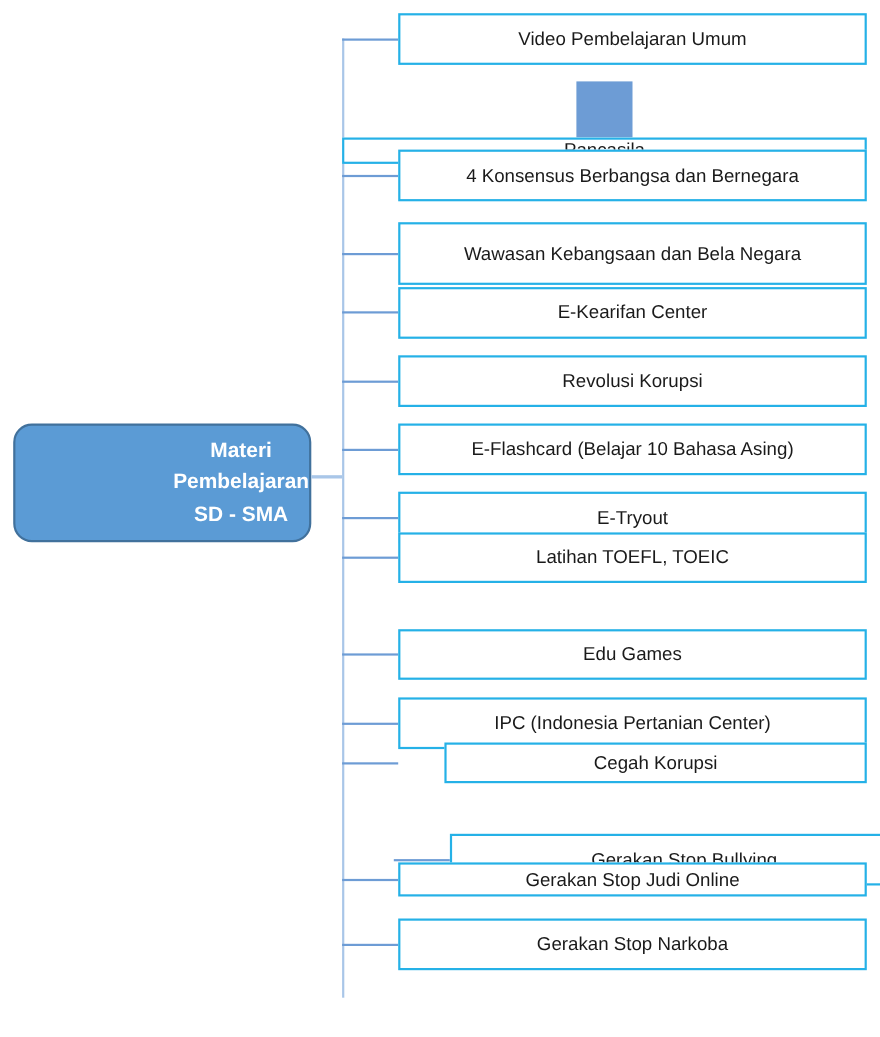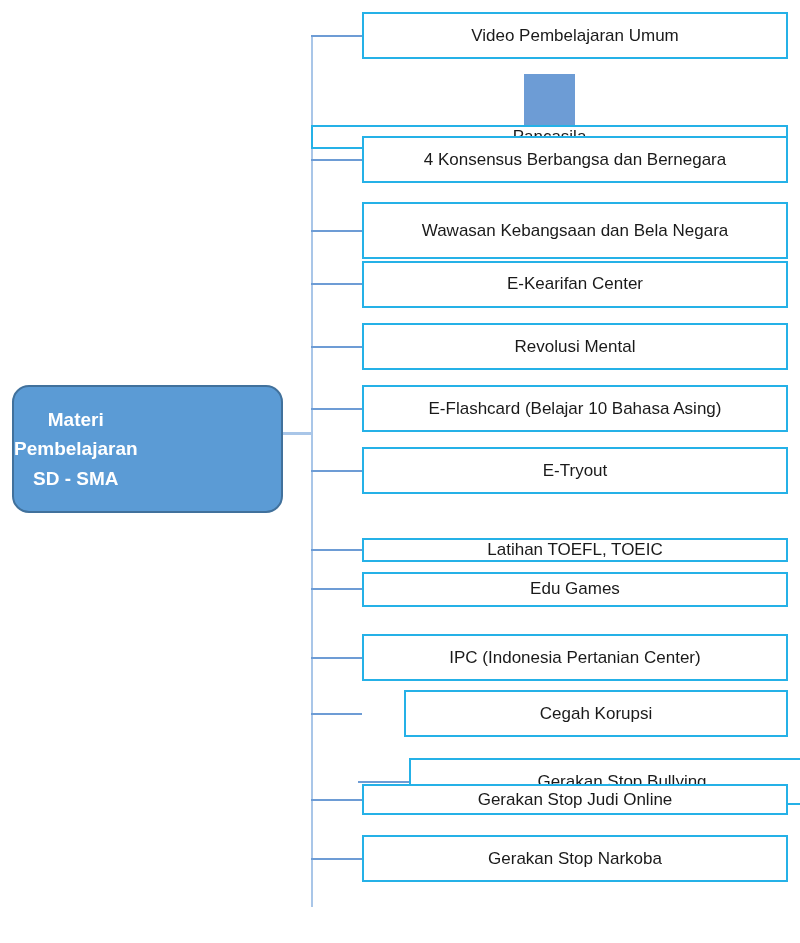--- a/index.html
+++ b/index.html
@@ -13,28 +13,28 @@
     width: 800px;
     height: 943px;
     background: var(--page-bg, #ffffff);
     overflow: hidden;
   }
   .root-node {
     position: absolute;
     left: 12px;
     top: 385px;
     width: 271px;
-    height: 128px;
+    height: 108px;
     box-sizing: border-box;
     background: var(--root-fill);
     border: 2px solid var(--root-border);
     border-radius: 17px;
     display: flex;
     align-items: center;
-    justify-content: flex-start;
+    justify-content: flex-end;
   }
   .root-label {
     color: var(--root-text);
     font-size: 19px;
     font-weight: bold;
     line-height: 1.55;
     text-align: center;
     white-space: pre-line;
   }
   .root-connector {
@@ -127,60 +127,60 @@
   <div class="child-row" style="top: 260.8px; height: 47px;">
     <div class="stub"></div>
     <div class="child-box">
       <span class="child-label">E-Kearifan Center</span>
     </div>
   </div>
 
   <div class="child-row" style="top: 323px; height: 47px;">
     <div class="stub"></div>
     <div class="child-box">
-      <span class="child-label">Revolusi Mental</span>
+      <span class="child-label">Revolusi Korupsi</span>
     </div>
   </div>
 
   <div class="child-row" style="top: 385.2px; height: 47px; border-radius: 15px;">
     <div class="stub"></div>
     <div class="child-box">
       <span class="child-label">E-Flashcard (Belajar 10 Bahasa Asing)</span>
     </div>
   </div>
 
   <div class="child-row" style="top: 447.4px; height: 47px;">
     <div class="stub"></div>
     <div class="child-box">
       <span class="child-label">E-Tryout</span>
     </div>
   </div>
 
-  <div class="child-row" style="top: 527px; height: 46px; align-items: center;">
+  <div class="child-row" style="top: 484px; height: 46px;">
     <div class="stub"></div>
     <div class="child-box">
       <span class="child-label">Latihan TOEFL, TOEIC</span>
     </div>
   </div>
 
-  <div class="child-row" style="top: 571.8px; height: 35px;">
+  <div class="child-row" style="top: 571.8px; height: 46px;">
     <div class="stub"></div>
     <div class="child-box">
       <span class="child-label">Edu Games</span>
     </div>
   </div>
 
   <div class="child-row" style="top: 634px; height: 47px;">
     <div class="stub"></div>
     <div class="child-box">
       <span class="child-label">IPC (Indonesia Pertanian Center)</span>
     </div>
   </div>
 
-  <div class="child-row" style="top: 690px; height: 47px; gap: 42px;">
+  <div class="child-row" style="top: 675px; height: 37px; gap: 42px;">
     <div class="stub"></div>
     <div class="child-box">
       <span class="child-label">Cegah Korupsi</span>
     </div>
   </div>
 
   <div class="child-row" style="top: 758.4px; height: 47px; margin-left: 47px;">
     <div class="stub"></div>
     <div class="child-box">
       <span class="child-label">Gerakan Stop Bullying</span>

